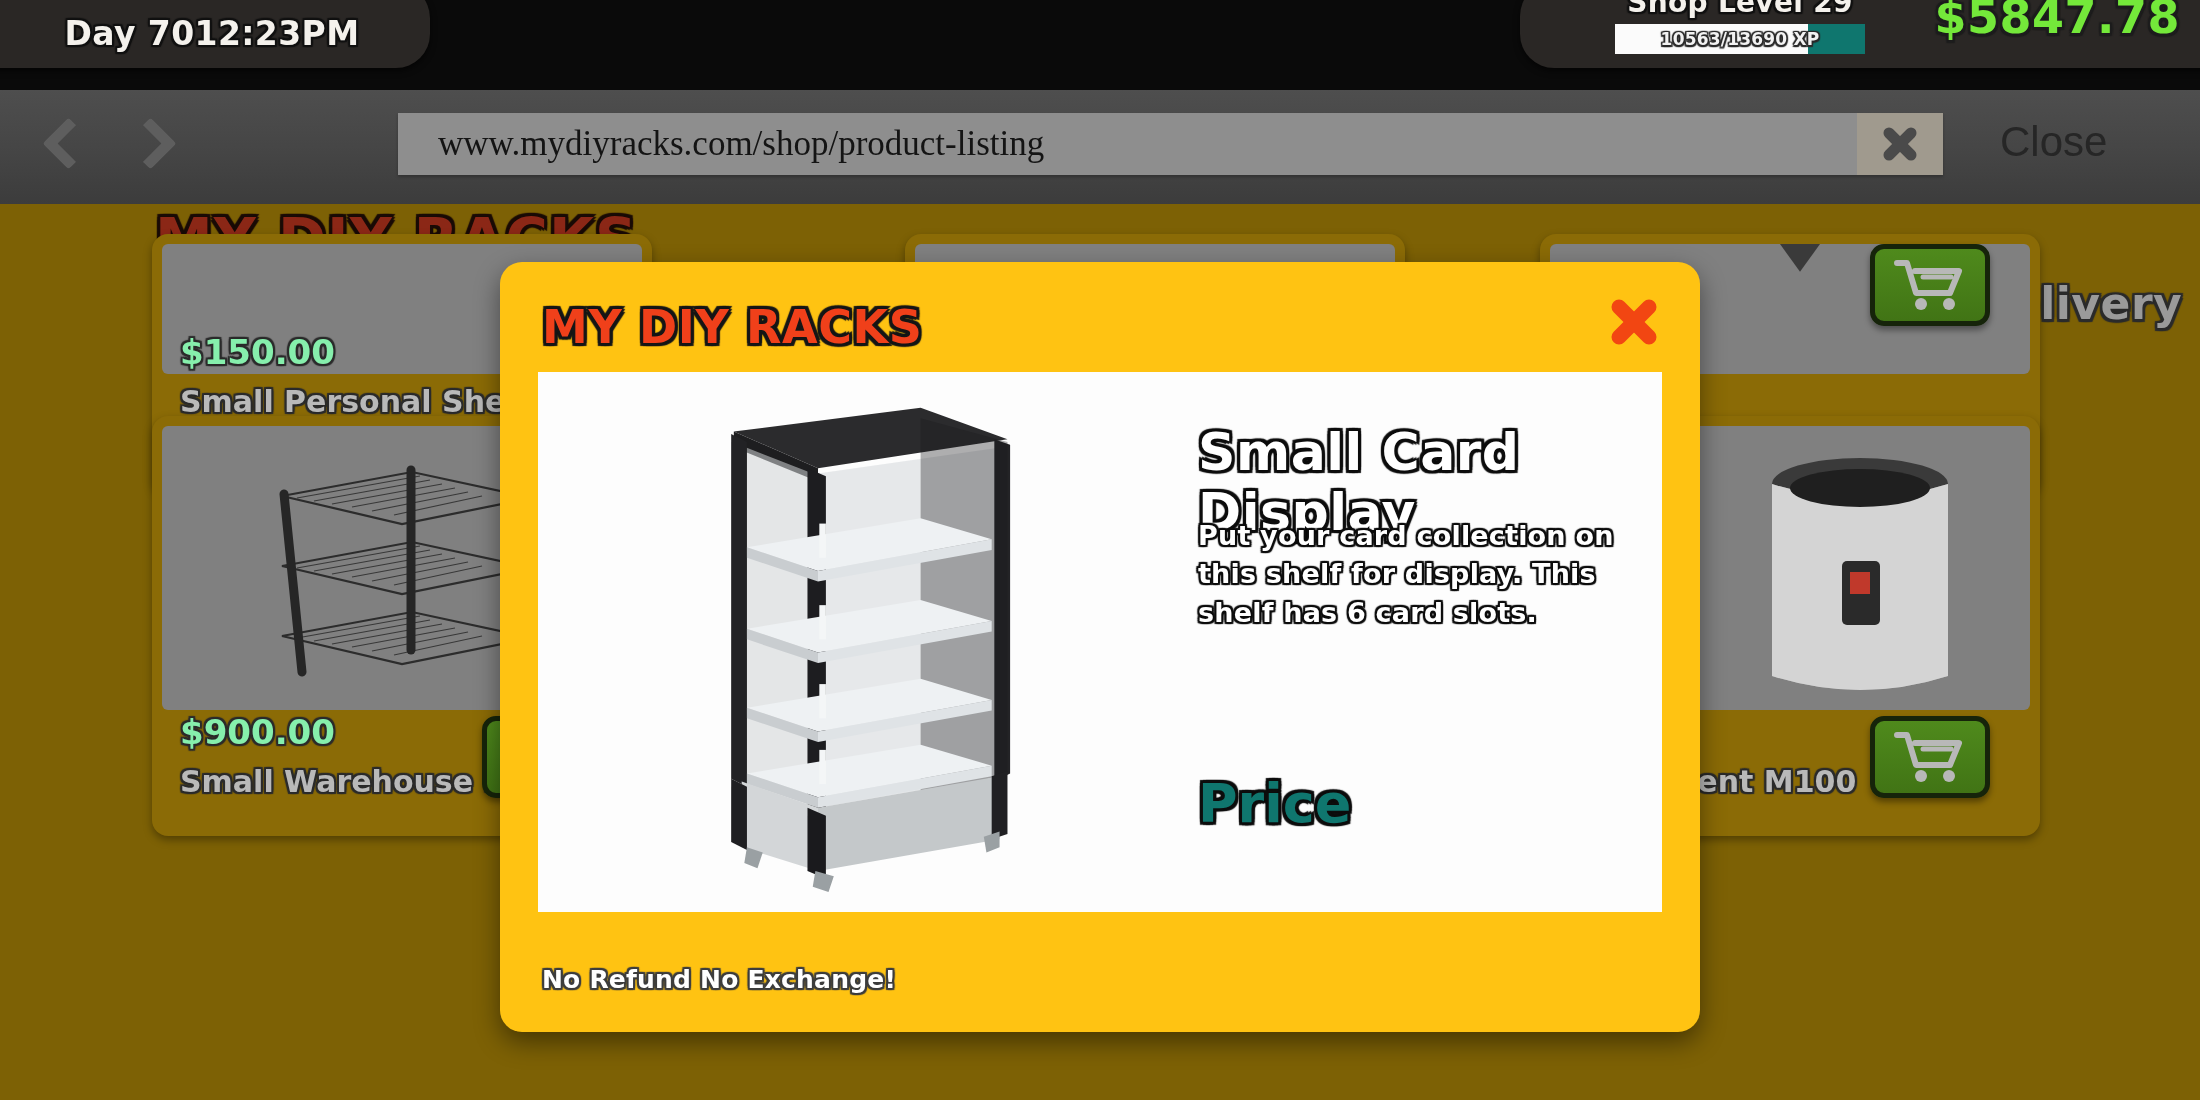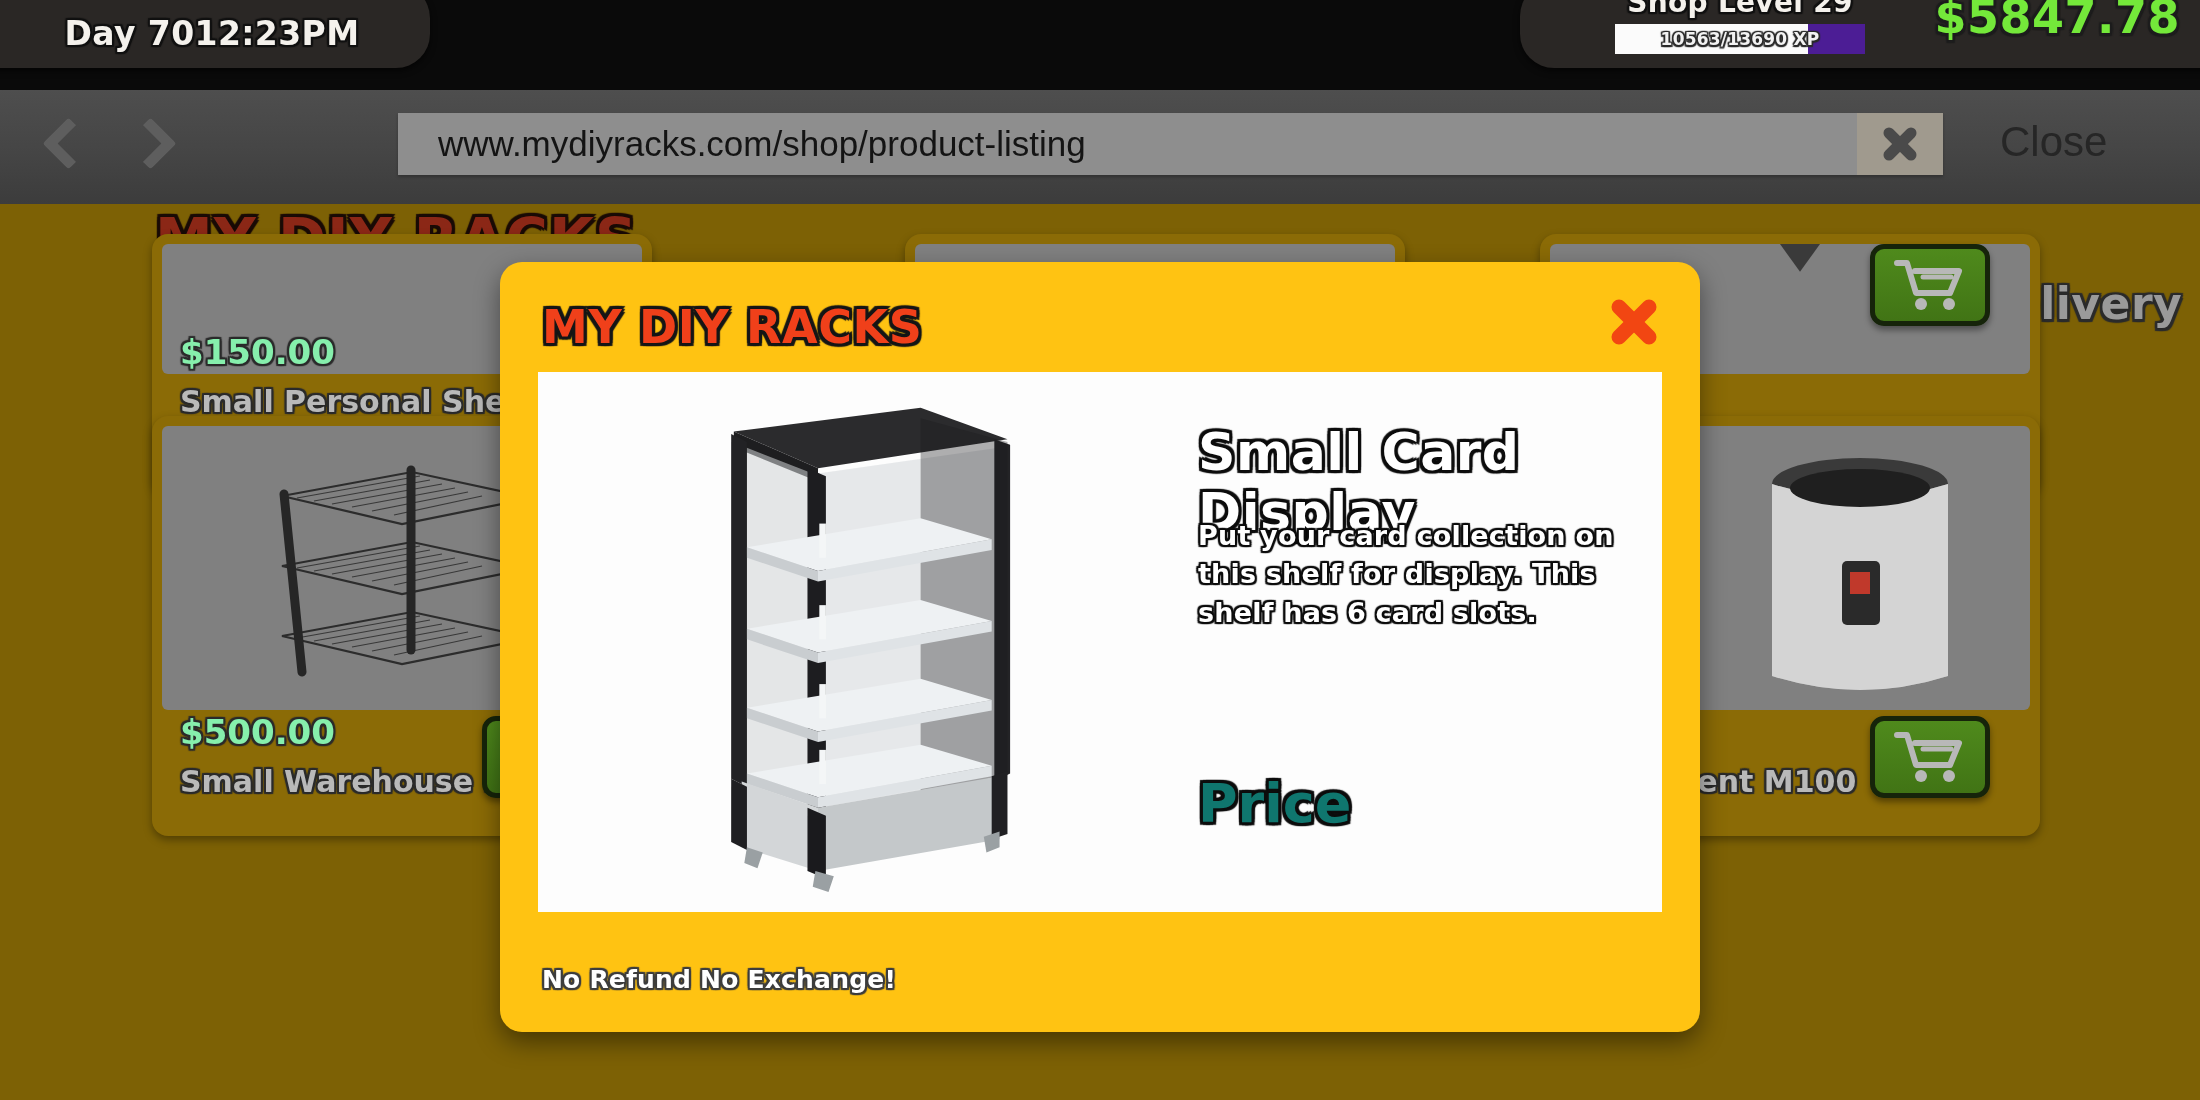--- a/index.html
+++ b/index.html
@@ -19,21 +19,21 @@
         letter-spacing:.4px;
         text-shadow:-2px 0 1px #111,2px 0 1px #111,0 -2px 1px #111,0 2px 1px #111,
                      -2px -2px 1px #111,2px -2px 1px #111,-2px 2px 1px #111,2px 2px 1px #111;}
 
   .hud-right{position:absolute;right:-20px;top:-18px;width:700px;height:86px;background:#2a2725;
             border-radius:34px 0 0 34px;box-shadow:0 3px 6px rgba(0,0,0,.6);}
   .lvl-block{position:absolute;left:40px;top:4px;width:360px;text-align:center;}
   .lvl-label{font-weight:bold;font-size:28px;color:#f4f1ec;letter-spacing:.3px;
         text-shadow:-2px 0 1px #111,2px 0 1px #111,0 -2px 1px #111,0 2px 1px #111,
                      -2px -2px 1px #111,2px -2px 1px #111,-2px 2px 1px #111,2px 2px 1px #111;}
-  .xp-track{position:relative;margin:5px auto 0;width:250px;height:30px;background:#4c1d95;
+  .xp-track{position:relative;margin:5px auto 0;width:250px;height:30px;background:#0f766e;
             overflow:hidden;}
   .xp-fill{position:absolute;left:0;top:0;height:100%;width:77%;background:#fbfbfb;}
   .xp-text{position:absolute;left:0;top:0;width:100%;height:100%;display:flex;align-items:center;
            justify-content:center;font-size:17px;font-weight:bold;color:#f2f2f2;letter-spacing:.2px;
         text-shadow:-1.5px 0 1px #2b2b2b,1.5px 0 1px #2b2b2b,0 -1.5px 1px #2b2b2b,0 1.5px 1px #2b2b2b,
                      -1.5px -1.5px 1px #2b2b2b,1.5px -1.5px 1px #2b2b2b,-1.5px 1.5px 1px #2b2b2b,1.5px 1.5px 1px #2b2b2b;}
   .money{position:absolute;right:40px;top:8px;font-weight:bold;font-size:46px;color:#74e83a;
         letter-spacing:.5px;
         text-shadow:-2.5px 0 1px #1d1d1d,2.5px 0 1px #1d1d1d,0 -2.5px 1px #1d1d1d,0 2.5px 1px #1d1d1d,
                      -2.5px -2.5px 1px #1d1d1d,2.5px -2.5px 1px #1d1d1d,-2.5px 2.5px 1px #1d1d1d,2.5px 2.5px 1px #1d1d1d;}
@@ -44,21 +44,21 @@
   .nav-arrow{position:absolute;top:112px;width:56px;height:62px;display:flex;align-items:center;justify-content:center;}
   .nav-back{left:40px;}
   .nav-fwd{left:122px;}
   .chev{width:26px;height:26px;border-left:11px solid #5e5e5e;border-bottom:11px solid #5e5e5e;
         border-radius:4px;}
   .chev.left{transform:rotate(45deg);}
   .chev.right{transform:rotate(-135deg);}
 
   .urlbar{position:absolute;left:398px;top:113px;width:1545px;height:62px;background:#8e8e8e;
           display:flex;align-items:center;box-shadow:0 2px 3px rgba(0,0,0,.25);}
-  .url-text{margin-left:40px;font-family:Liberation Sans, sans-serif;font-size:35px;color:#141414;
+  .url-text{margin-left:40px;font-family:Liberation Serif, serif;font-size:35px;color:#141414;
             letter-spacing:0px;text-align:center;}
   .url-clear{position:absolute;right:0;top:0;width:86px;height:62px;background:#a09a8e;
              display:flex;align-items:center;justify-content:center;}
   .url-clear svg{display:block;}
   .close-btn{position:absolute;left:2000px;top:118px;font-family:"Liberation Sans",sans-serif;
              font-size:42px;color:#262626;}
 
   
   .shop-banner{position:absolute;left:0;top:204px;width:2200px;height:140px;background:#7d6105;}
   .banner-title{position:absolute;left:155px;top:206px;font-weight:bold;font-size:58px;color:#8b2716;
@@ -203,21 +203,21 @@
                   <path d="M232 229 L320 210"></path>
               </g>
             </g>
             <g stroke="#262626" stroke-width="9" stroke-linecap="round">
               <line x1="122" y1="68" x2="140" y2="246"></line>
               <line x1="249" y1="44" x2="249" y2="224"></line>
               <line x1="369" y1="70" x2="362" y2="250"></line>
             </g>
           </svg>
         </div>
-        <div class="card-price" style="top:296px;">$500.00</div>
+        <div class="card-price" style="top:296px;">$900.00</div>
         <div class="card-name" style="top:348px;">Small Warehouse Shelf</div>
         <div class="cart-btn" style="left:330px;top:300px;">
           <svg width="74" height="56" viewBox="0 0 74 56">
             <path d="M4 6 h10 l9 30 h34 l9 -22 h-44" fill="none" stroke="#b8b8b8" stroke-width="6" stroke-linecap="round" stroke-linejoin="round"></path>
             <line x1="30" y1="20" x2="58" y2="20" stroke="#b8b8b8" stroke-width="5" stroke-linecap="round"></line>
             <circle cx="28" cy="47" r="6" fill="#b8b8b8"></circle>
               <circle cx="56" cy="47" r="6" fill="#b8b8b8"></circle>
           </svg>
         </div>
       </div>

